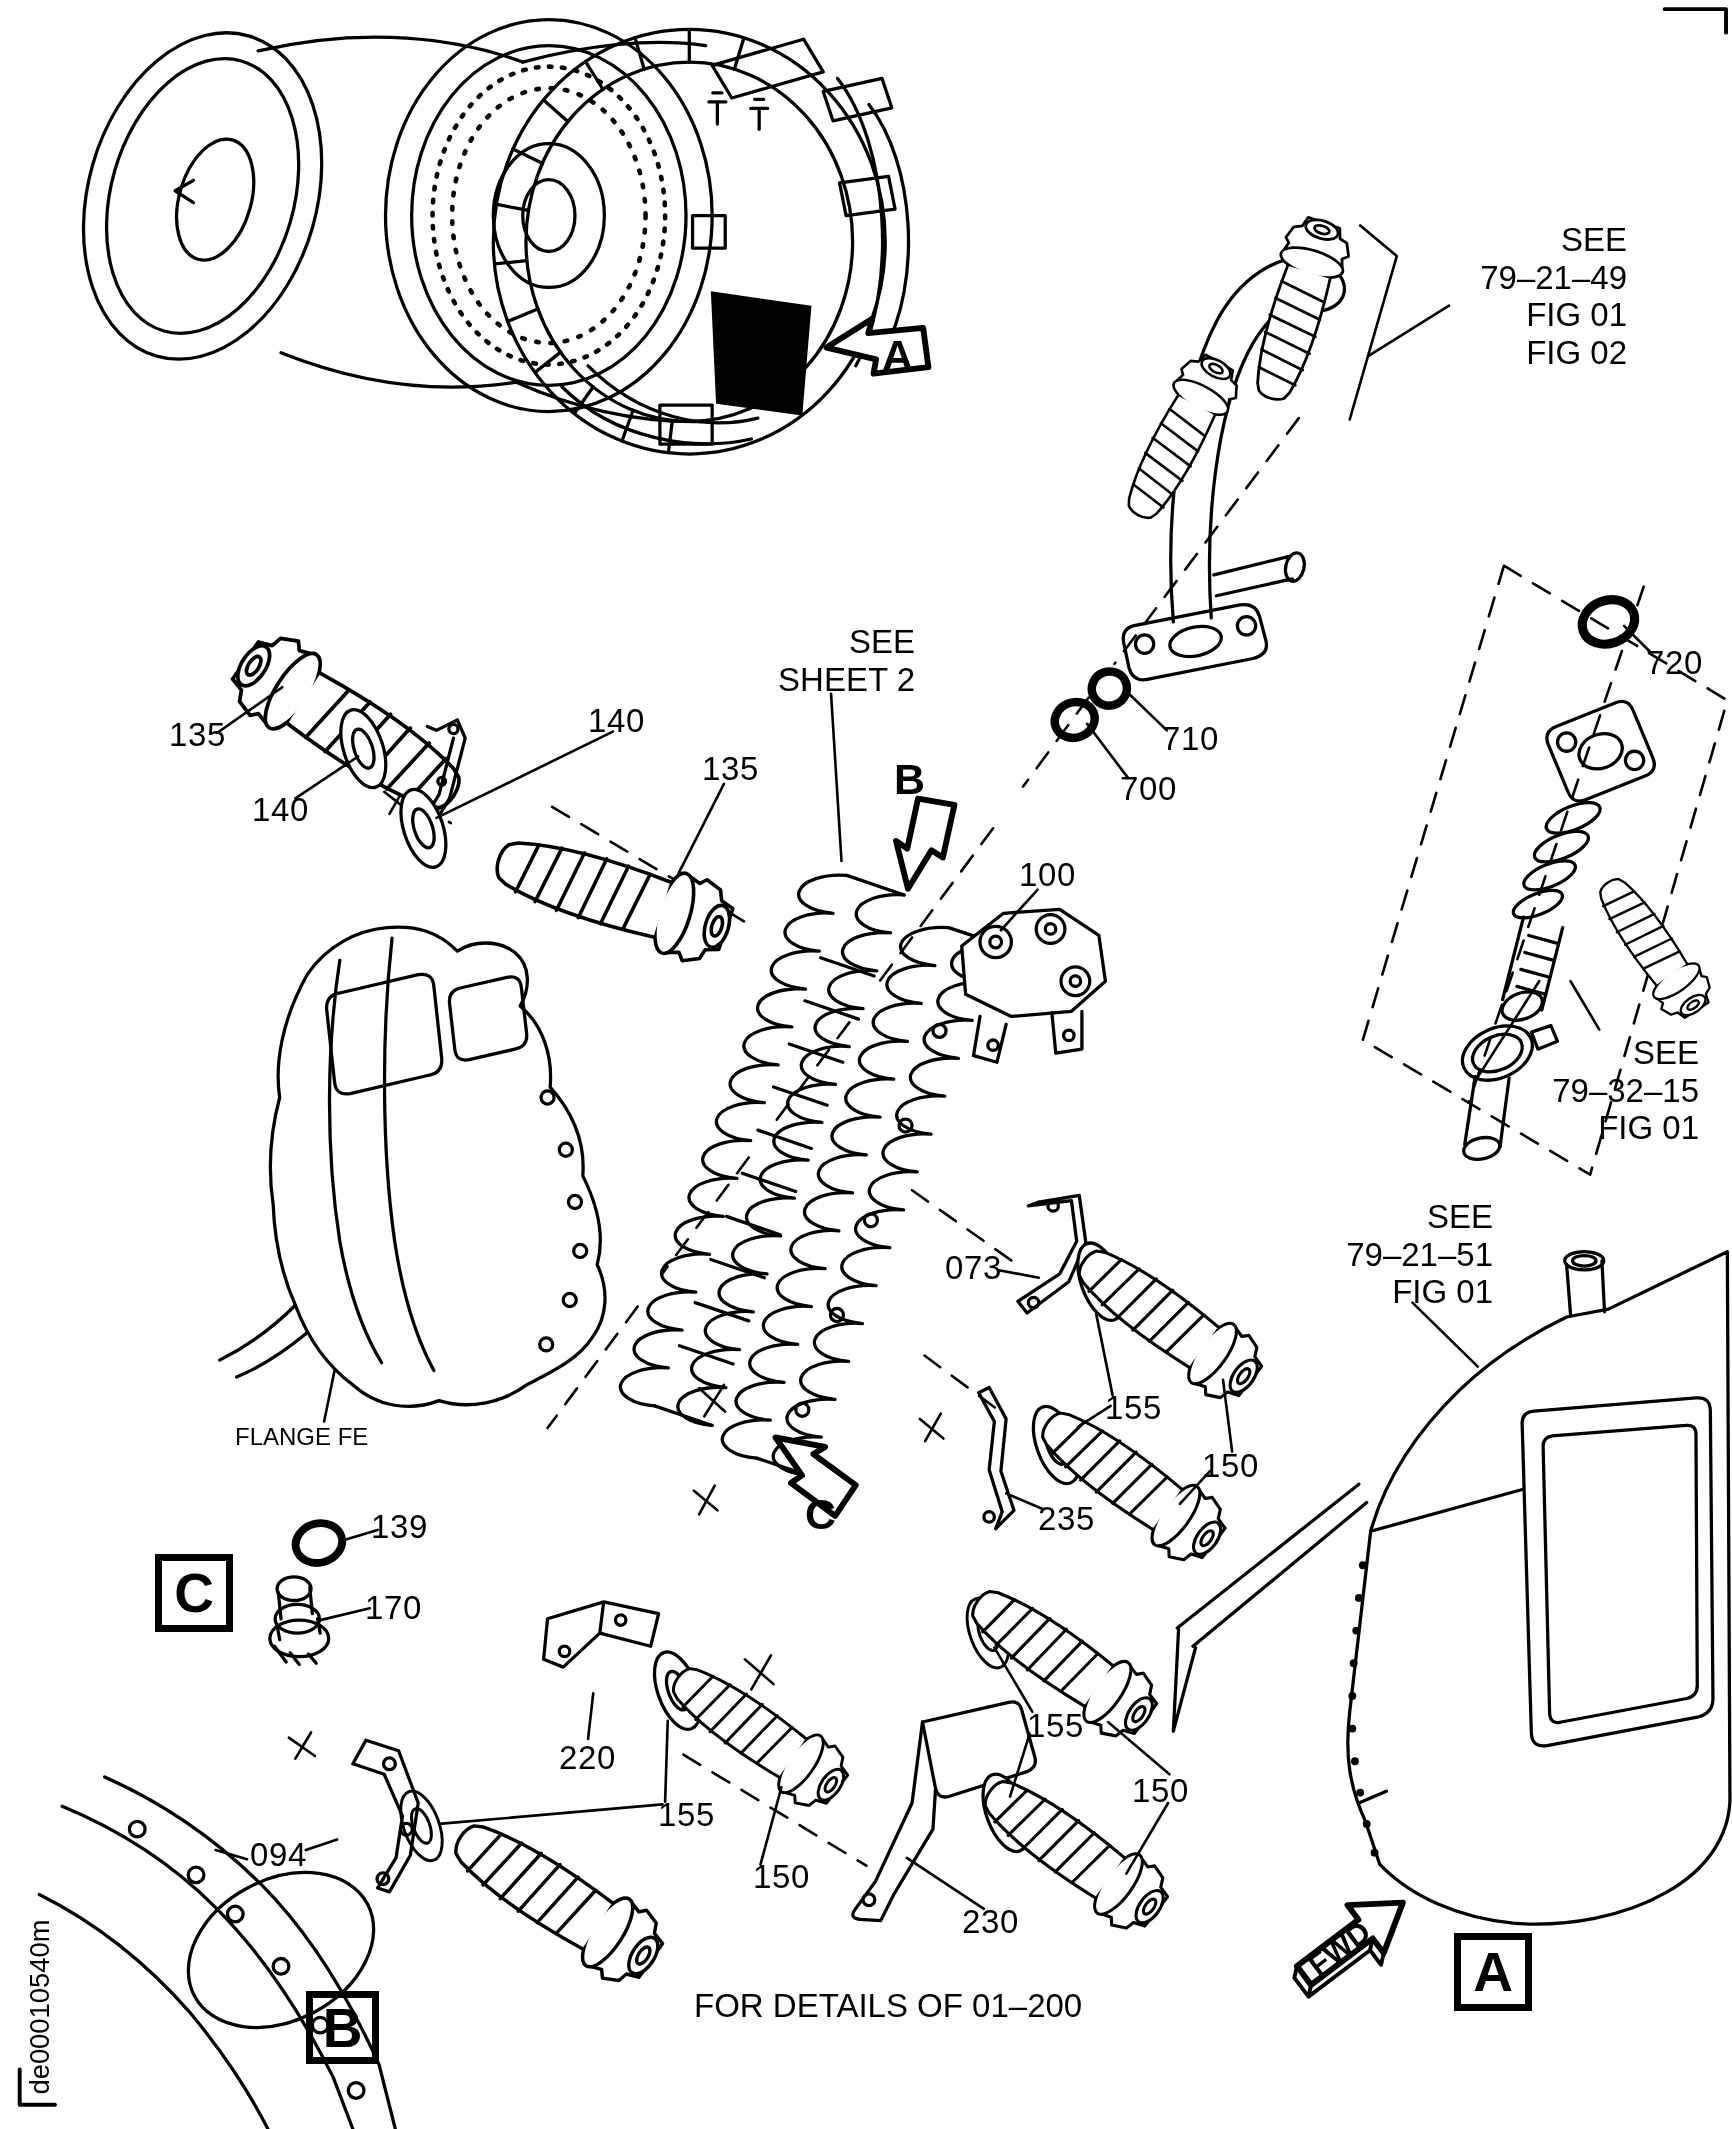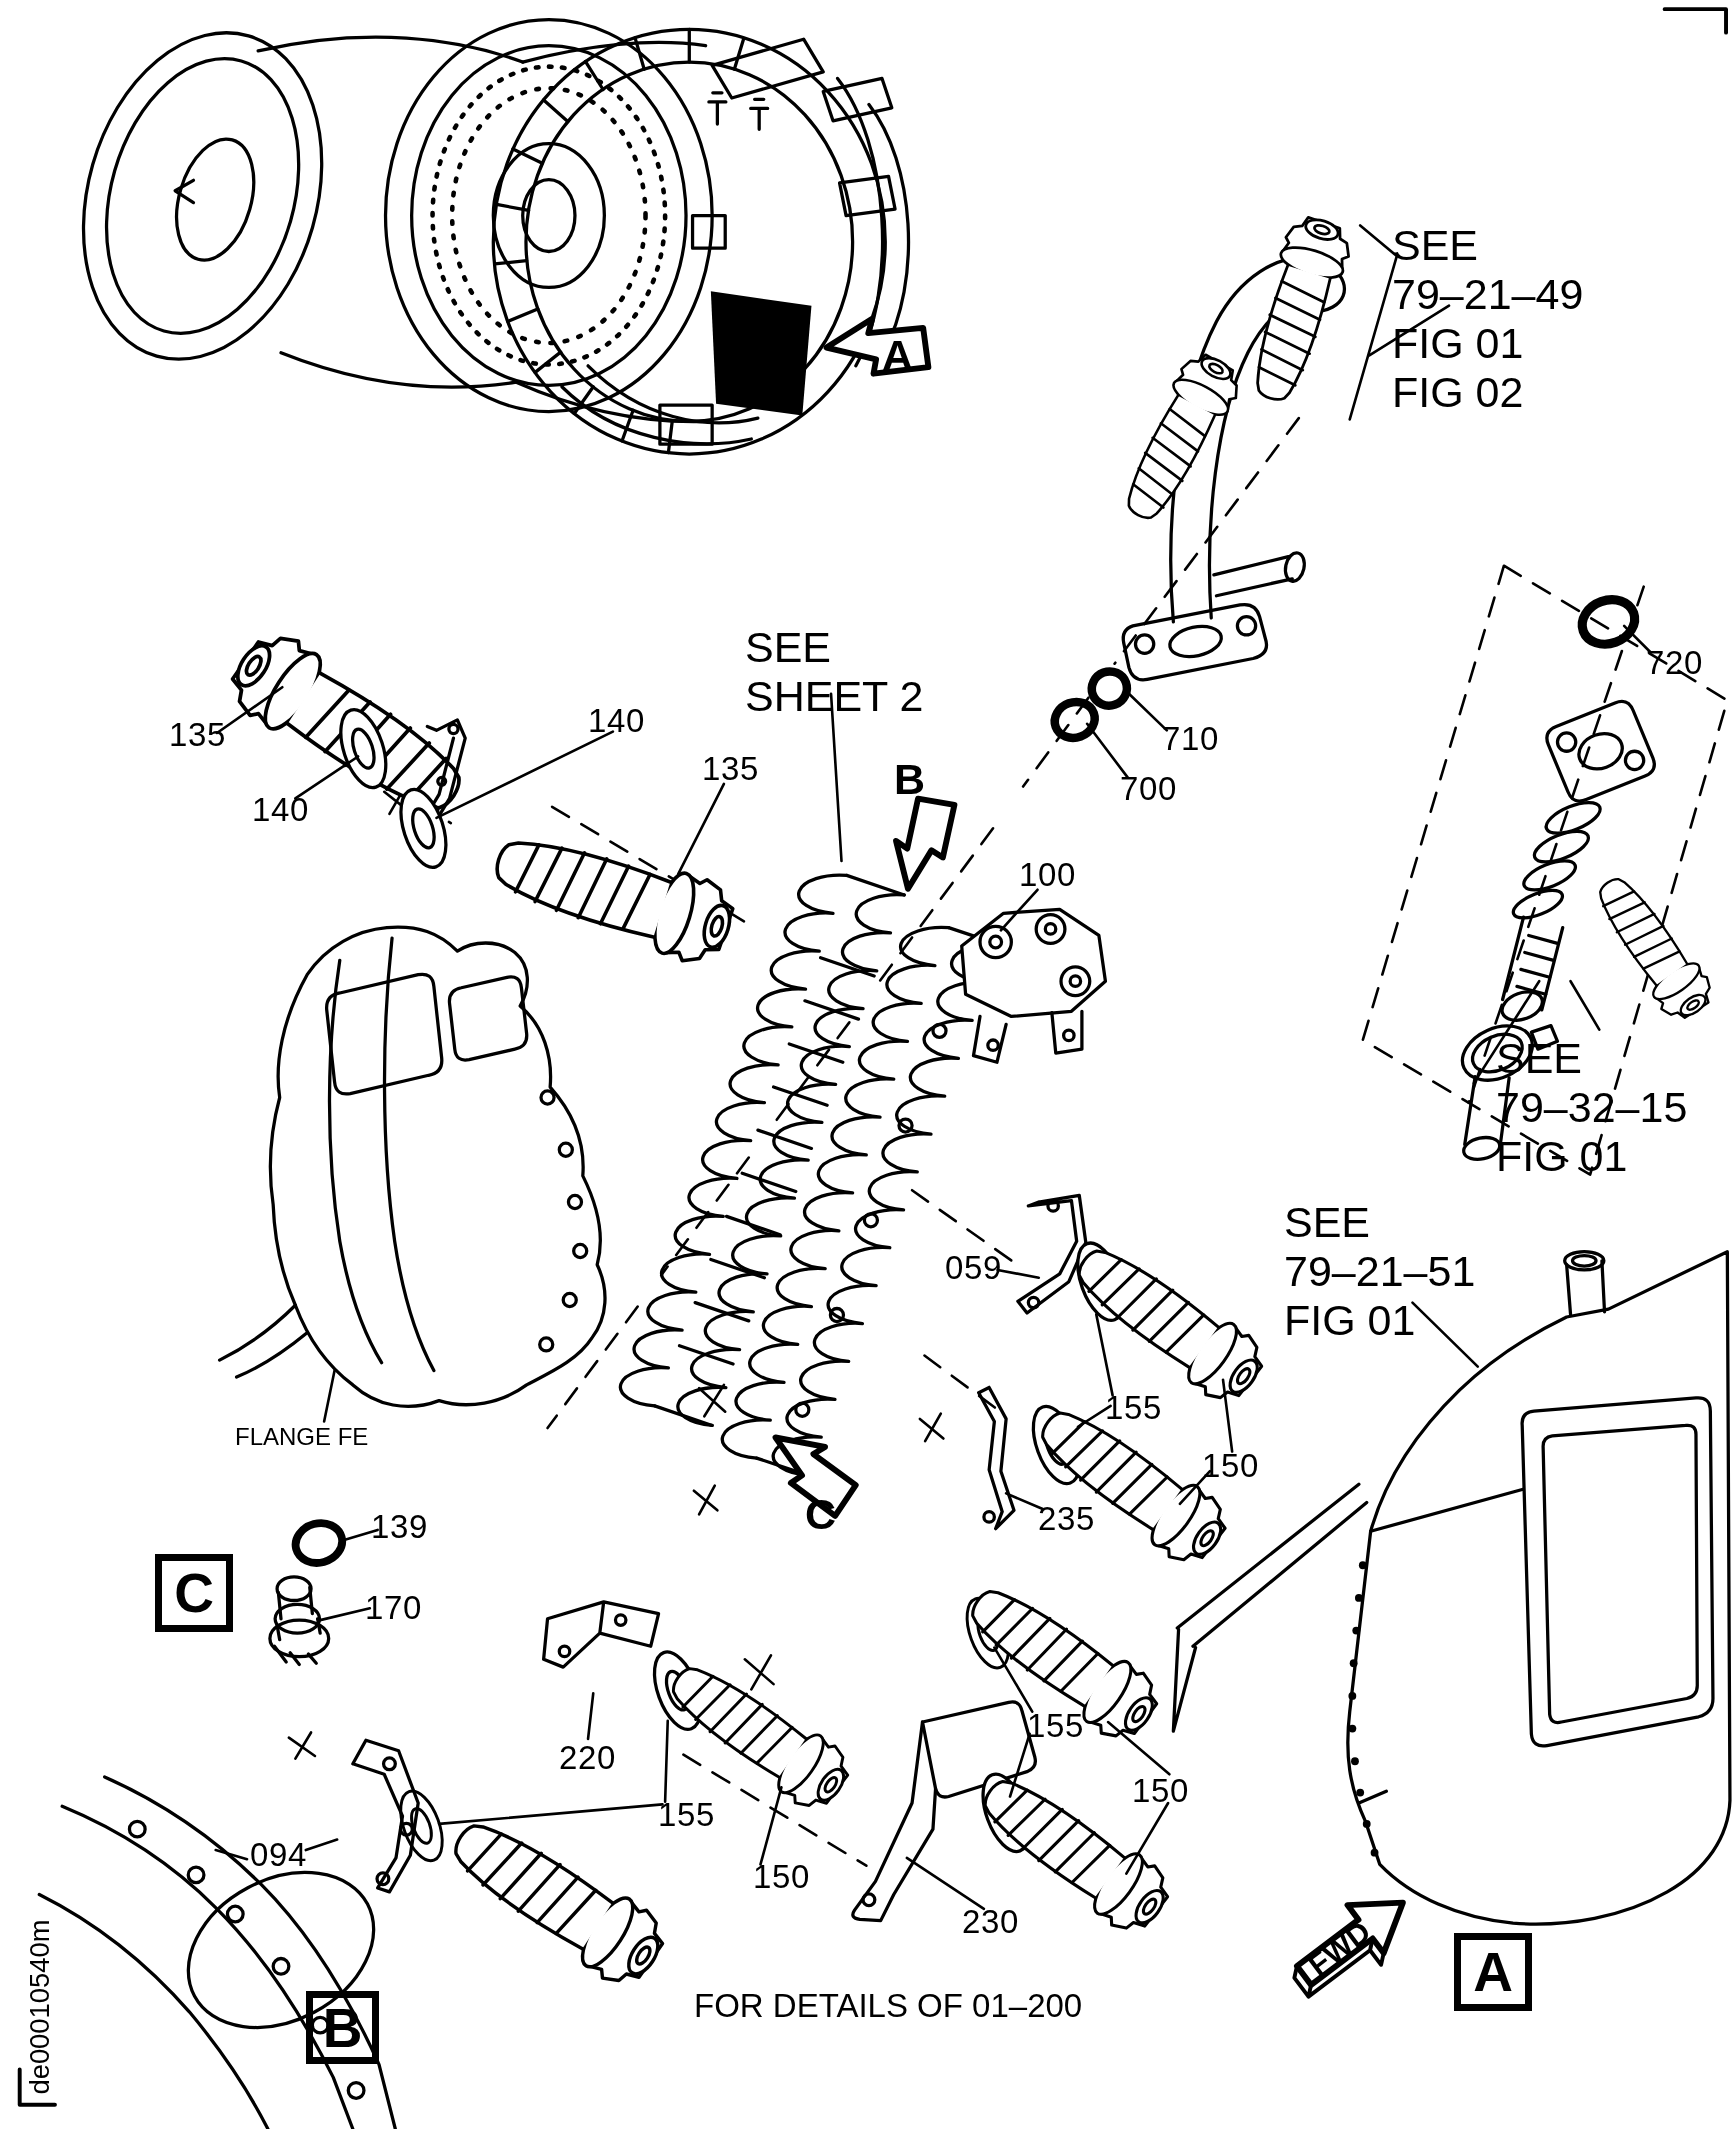--- a/index.html
+++ b/index.html
@@ -1,21 +1,21 @@
 <!DOCTYPE html>
 <html style="font-size:10.5px"><head>
 <meta charset="utf-8">
 <style>
   html,body{margin:0;padding:0;background:#fff;}
   .page{position:relative;width:1732px;height:2129px;background:#fff;
         font-family:"Liberation Sans","DejaVu Sans",sans-serif;color:#000;overflow:hidden;}
   svg.art{position:absolute;left:0;top:0;}
   .label{position:absolute;white-space:nowrap;}
   .callout{font-size:33px;letter-spacing:0.7px;}
-  .ref{font-size:43px;text-align:left;line-height:1.14;}
+  .ref{font-size:33px;text-align:right;line-height:1.14;}
   .note{font-size:33px;line-height:1.18;}
   .viewletter{font-size:43px;font-weight:bold;}
   .boxletter{position:absolute;box-sizing:border-box;border:7.2px solid #000;
              display:flex;align-items:center;justify-content:center;
              font-weight:bold;font-size:55px;}
   .doccode{position:absolute;font-size:27.4px;transform:rotate(-90deg);
            transform-origin:center;text-align:center;width:196px;}
 </style>
 </head>
 <body>
@@ -406,21 +406,21 @@
 <div class="label" style="left:235px;top:1423px;font-size:24px">FLANGE FE</div>
 
 <div class="label callout" style="left:169px;top:716px">135</div>
 <div class="label callout" style="left:252px;top:791px">140</div>
 <div class="label callout" style="left:588px;top:702px">140</div>
 <div class="label callout" style="left:702px;top:750px">135</div>
 <div class="label callout" style="left:1019px;top:856px">100</div>
 <div class="label callout" style="left:1646px;top:644px">720</div>
 <div class="label callout" style="left:1162px;top:720px">710</div>
 <div class="label callout" style="left:1120px;top:770px">700</div>
-<div class="label callout" style="left:945px;top:1249px">059</div>
+<div class="label callout" style="left:945px;top:1249px">073</div>
 <div class="label callout" style="left:1105px;top:1389px">155</div>
 <div class="label callout" style="left:1202px;top:1447px">150</div>
 <div class="label callout" style="left:1038px;top:1500px">235</div>
 <div class="label callout" style="left:371px;top:1508px">139</div>
 <div class="label callout" style="left:365px;top:1589px">170</div>
 <div class="label callout" style="left:559px;top:1739px">220</div>
 <div class="label callout" style="left:658px;top:1796px">155</div>
 <div class="label callout" style="left:753px;top:1858px">150</div>
 <div class="label callout" style="left:250px;top:1836px">094</div>
 <div class="label callout" style="left:1027px;top:1707px">155</div>

